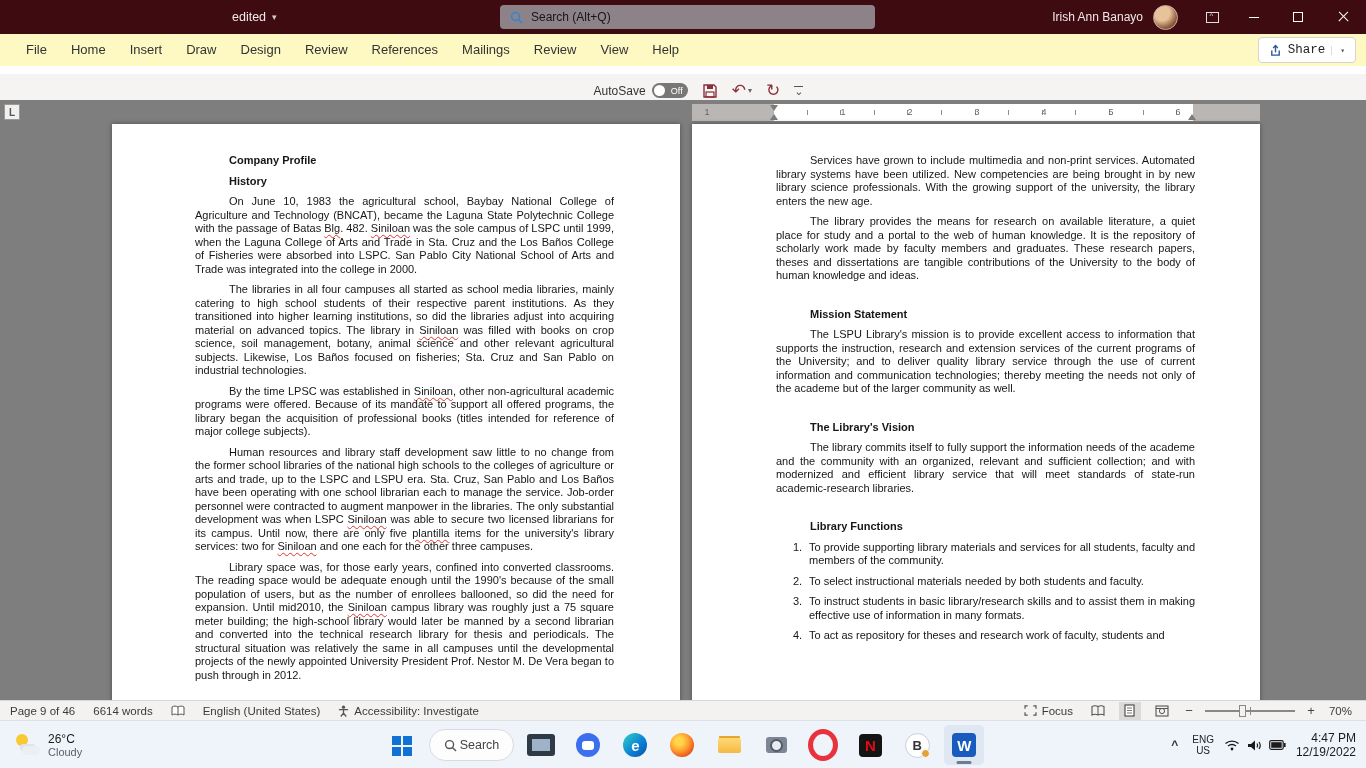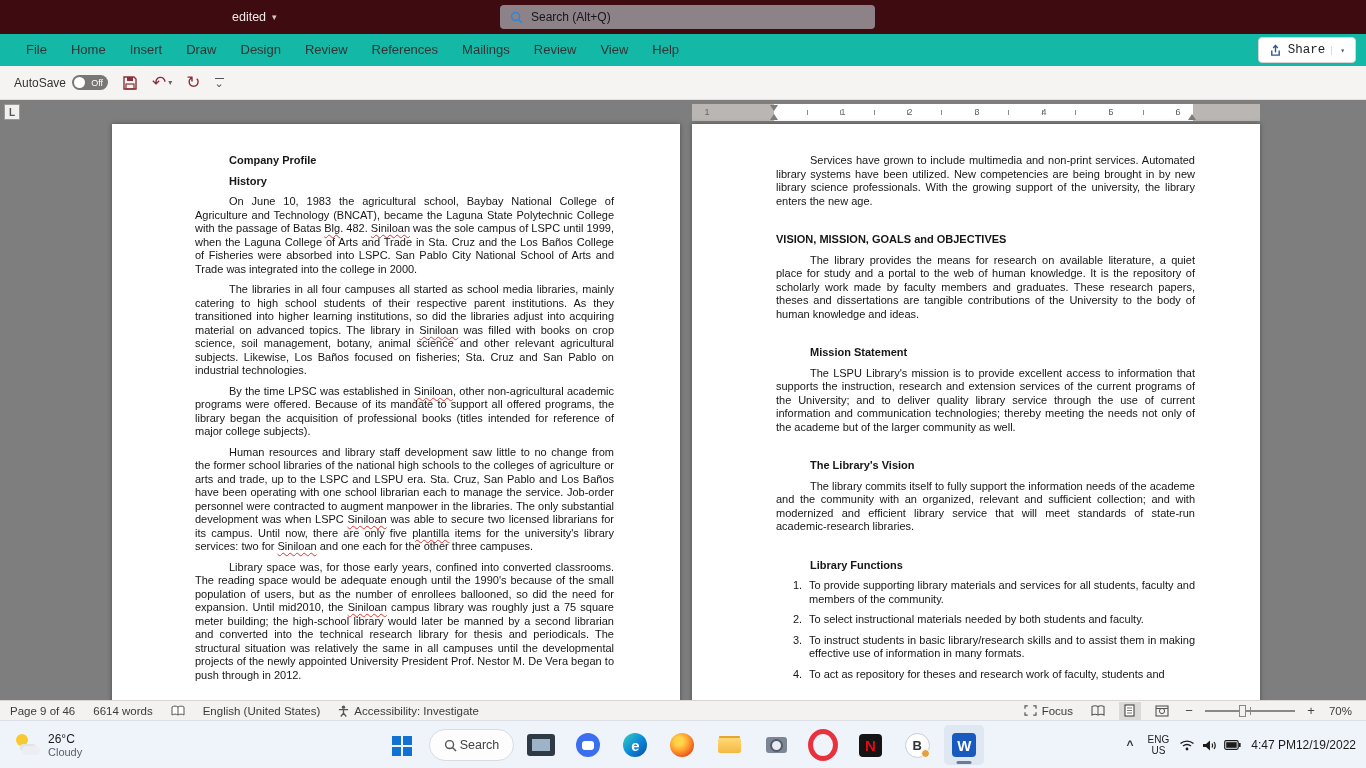--- a/index.html
+++ b/index.html
@@ -20,28 +20,28 @@
   .ribbon-opt .box{width:13px;height:11px;border:1px solid #ddd;position:relative;}
   .ribbon-opt .box::after{content:"^";position:absolute;left:3px;top:-2px;font-size:8px;color:#ddd;}
   .wc-min i{display:block;width:10px;height:1px;background:#fff;}
   .wc-max i{display:block;width:10px;height:10px;border:1px solid #fff;}
   .wc-close{position:relative;width:46px;}
   .wc-close i::before,.wc-close i::after{content:"";position:absolute;left:17px;top:16px;width:13px;height:1.4px;background:#fff;}
   .wc-close i::before{transform:rotate(45deg);}
   .wc-close i::after{transform:rotate(-45deg);}
 
   
-  .menubar{position:absolute;top:34px;left:0;width:1366px;height:32px;background:#14b8a6;display:flex;align-items:center;padding-left:14px;}
+  .menubar{position:absolute;top:34px;left:0;width:1366px;height:32px;background:#fef9c3;display:flex;align-items:center;padding-left:14px;}
   .menu-tab{font-size:13px;color:#333;padding:0 12px;line-height:32px;cursor:pointer;}
   .share-wrap{position:absolute;right:10px;top:3px;display:flex;align-items:center;gap:6px;background:#fff;border:1px solid #d6d3d1;border-radius:4px;height:26px;padding:0 10px;cursor:pointer;}
   .share-wrap span{font-size:12.5px;color:#222;font-family:Liberation Mono, monospace;}
   .share-wrap .caret{font-size:8px;color:#555;border-left:1px solid #ddd;padding-left:8px;}
 
   
-  .qat{position:absolute;top:66px;left:0;width:1366px;height:34px;background:#f6f4f3;border-bottom:1px solid #e2dfdd;display:flex;align-items:center;gap:14px;padding-left:14px;}
+  .qat{position:absolute;top:74px;left:0;width:1366px;height:34px;background:#f6f4f3;border-bottom:1px solid #e2dfdd;display:flex;align-items:center;gap:14px;padding-left:31px;justify-content:center;}
   .autosave{display:flex;align-items:center;gap:6px;font-size:12px;color:#333;}
   .toggle{width:36px;height:15px;border-radius:8px;background:#797775;position:relative;color:#fff;font-size:9px;display:flex;align-items:center;justify-content:flex-end;padding-right:5px;cursor:pointer;}
   .toggle::before{content:"";position:absolute;left:2px;top:2px;width:11px;height:11px;border-radius:50%;background:#fff;}
   .qat-ic{color:#8b2f3a;font-size:17px;line-height:1;cursor:pointer;display:flex;align-items:center;gap:2px;}
   .qat-ic .mini{font-size:8px;color:#666;}
   .qat-more{color:#555;font-size:11px;cursor:pointer;border-top:1.5px solid #555;padding-top:0;line-height:8px;}
 
   
   .docarea{position:absolute;top:100px;left:0;width:1366px;height:600px;background:#7e7e7e;overflow:hidden;}
   .tabsel{position:absolute;left:4px;top:4px;width:16px;height:16px;background:#f2f0ee;border:1px solid #999;
@@ -108,36 +108,52 @@
   .app-camera::after{content:"";width:9px;height:9px;border-radius:50%;background:#e9ecf1;border:2px solid #515b69;position:relative;}
   .app-opera::before{content:"";width:20px;height:22px;border-radius:50%;border:5px solid #e8333f;}
   .app-netflix::before{content:"N";width:23px;height:23px;border-radius:4px;background:#141414;color:#e50914;font-weight:bold;font-size:15px;display:flex;align-items:center;justify-content:center;}
   .app-bbrowser::before{content:"B";width:23px;height:23px;border-radius:50%;background:#fff;border:1.5px solid #c9ced6;color:#333;font-weight:bold;font-size:13px;display:flex;align-items:center;justify-content:center;}
   .app-bbrowser::after{content:"";position:absolute;right:7px;bottom:7px;width:7px;height:7px;border-radius:50%;background:#e2a23a;border:1px solid #fff;}
   .app-word::before{content:"W";width:24px;height:24px;border-radius:4px;background:#185abd;color:#fff;font-weight:bold;font-size:15px;display:flex;align-items:center;justify-content:center;}
   .tray{position:absolute;right:6px;top:4px;height:40px;display:flex;align-items:center;gap:10px;}
   .tray .chev{font-size:12px;color:#333;font-weight:bold;cursor:pointer;padding:4px;}
   .lang{display:flex;flex-direction:column;align-items:center;font-size:10px;color:#222;line-height:11px;cursor:pointer;}
   .tray-ics{display:flex;align-items:center;gap:7px;cursor:pointer;}
-  .clock{display:flex;align-items:flex-end;font-size:12px;color:#1b1b1b;line-height:14px;cursor:pointer;padding-right:4px;}
+  .clock{display:flex;flex-direction:column;align-items:flex-end;font-size:12px;color:#1b1b1b;line-height:14px;cursor:pointer;padding-right:4px;}
 </style>
 </head>
 <body>
 
 <div class="titlebar">
   <div class="doc-title">
     <span>edited</span>
     <span class="caret">▾</span>
   </div>
   <div class="tb-search">
     <svg width="13" height="13" viewBox="0 0 14 14">
       <circle cx="6" cy="6" r="4.3" fill="none" stroke="#2d86d8" stroke-width="1.6"></circle>
       <line x1="9.3" y1="9.3" x2="13" y2="13" stroke="#2d86d8" stroke-width="1.6"></line>
     </svg>
     <span>Search (Alt+Q)</span>
+  </div>
+  <div class="tb-right">
+    <span class="user-name">Irish Ann Banayo</span>
+    <div class="avatar"></div>
+    <div class="wc ribbon-opt">
+        <span class="box"></span>
+      </div>
+    <div class="wc wc-min">
+        <i></i>
+      </div>
+    <div class="wc wc-max">
+        <i></i>
+      </div>
+    <div class="wc wc-close">
+        <i></i>
+      </div>
   </div>
 </div>
 
 <div class="menubar">
   <div id="menu-tabs" style="display:flex;">
       <span class="menu-tab">File</span>
       <span class="menu-tab">Home</span>
       <span class="menu-tab">Insert</span>
       <span class="menu-tab">Draw</span>
       <span class="menu-tab">Design</span>
@@ -208,21 +224,20 @@
         <div class="blk p"><span>On June 10, 1983 the agricultural school, Baybay National College of Agriculture and Technology (BNCAT), became the Laguna State Polytechnic College with the passage of Batas </span><span class="mis">Blg</span><span>. 482. </span><span class="mis">Siniloan</span><span> was the sole campus of LSPC until 1999, when the Laguna College of Arts and Trade in Sta. Cruz and the Los Baños College of Fisheries were absorbed into LSPC. San Pablo City National School of Arts and Trade was integrated into the college in 2000.</span></div>
         <div class="blk p"><span>The libraries in all four campuses all started as school media libraries, mainly catering to high school students of their respective parent institutions. As they transitioned into higher learning institutions, so did the libraries adjust into acquiring material on advanced topics. The library in </span><span class="mis">Siniloan</span><span> was filled with books on crop science, soil management, botany, animal science and other relevant agricultural subjects. Likewise, Los Baños focused on fisheries; Sta. Cruz and San Pablo on industrial technologies.</span></div>
         <div class="blk p"><span>By the time LPSC was established in </span><span class="mis">Siniloan</span><span>, other non-agricultural academic programs were offered. Because of its mandate to support all offered programs, the library began the acquisition of professional books (titles intended for reference of major college subjects).</span></div>
         <div class="blk p"><span>Human resources and library staff development saw little to no change from the former school libraries of the national high schools to the colleges of agriculture or arts and trade, up to the LSPC and LSPU era. Sta. Cruz, San Pablo and Los Baños have been operating with one school librarian each to manage the service. Job-order personnel were contracted to augment manpower in the libraries. The only substantial development was when LSPC </span><span class="mis">Siniloan</span><span> was able to secure two licensed librarians for its campus. Until now, there are only five </span><span class="mis">plantilla</span><span> items for the university's library services: two for </span><span class="mis">Siniloan</span><span> and one each for the other three campuses.</span></div>
         <div class="blk p"><span>Library space was, for those early years, confined into converted classrooms. The reading space would be adequate enough until the 1990's because of the small population of users, but as the number of enrollees ballooned, so did the need for expansion. Until mid2010, the </span><span class="mis">Siniloan</span><span> campus library was roughly just a 75 square meter building; the high-school library would later be manned by a second librarian and converted into the technical research library for thesis and periodicals. The structural situation was relatively the same in all campuses until the developmental projects of the newly appointed University President Prof. Nestor M. De Vera began to push through in 2012.</span></div>
       </div>
   </div>
   <div class="page page2">
     <div class="content">
         <div class="blk p"><span>Services have grown to include multimedia and non-print services. Automated library systems have been utilized. New competencies are being brought in by new library science professionals. With the growing support of the university, the library enters the new age.</span></div>
-        <div class="blk h0 gap"><span>VISION, MISSION, GOALS and OBJECTIVES</span></div>
         <div class="blk p"><span>The library provides the means for research on available literature, a quiet place for study and a portal to the web of human knowledge. It is the repository of scholarly work made by faculty members and graduates. These research papers, theses and dissertations are tangible contributions of the University to the body of human knowledge and ideas.</span></div>
         <div class="blk h gap"><span>Mission Statement</span></div>
         <div class="blk p"><span>The LSPU Library's mission is to provide excellent access to information that supports the instruction, research and extension services of the current programs of the University; and to deliver quality library service through the use of current information and communication technologies; thereby meeting the needs not only of the academe but of the larger community as well.</span></div>
         <div class="blk h gap"><span>The Library's Vision</span></div>
         <div class="blk p"><span>The library commits itself to fully support the information needs of the academe and the community with an organized, relevant and sufficient collection; and with modernized and efficient library service that will meet standards of state-run academic-research libraries.</span></div>
         <div class="blk h gap"><span>Library Functions</span></div>
         <div class="blk li">
           <span class="num">1.</span>
           <span class="lit"><span>To provide supporting library materials and services for all students, faculty and members of the community.</span></span>
         </div>

